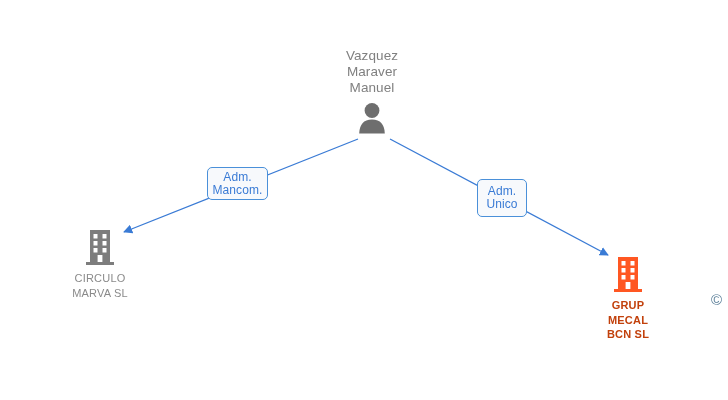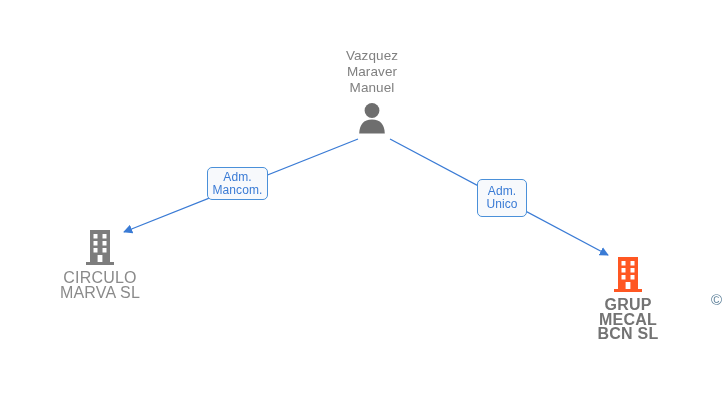--- a/index.html
+++ b/index.html
@@ -60,29 +60,29 @@
   .company-node.right { left: 568px; top: 255px; }
 
   .company-icon {
     display: block;
     margin: 0 auto;
     width: 30px;
     height: 38px;
   }
   .company-label {
     margin-top: 5px;
-    font-size: 16px;
+    font-size: 11px;
     line-height: 14.5px;
     color: #8a8a8a;
     white-space: pre-line;
     letter-spacing: 0.2px;
   }
   .company-label.bold {
     font-weight: bold;
-    color: #737373;
+    color: #c2410c;
   }
 
   
   .edge-label {
     position: absolute;
     box-sizing: border-box;
     border: 1px solid #4a90d9;
     border-radius: 5px;
     background: #f7f9fc;
     color: #3a7bd5;

